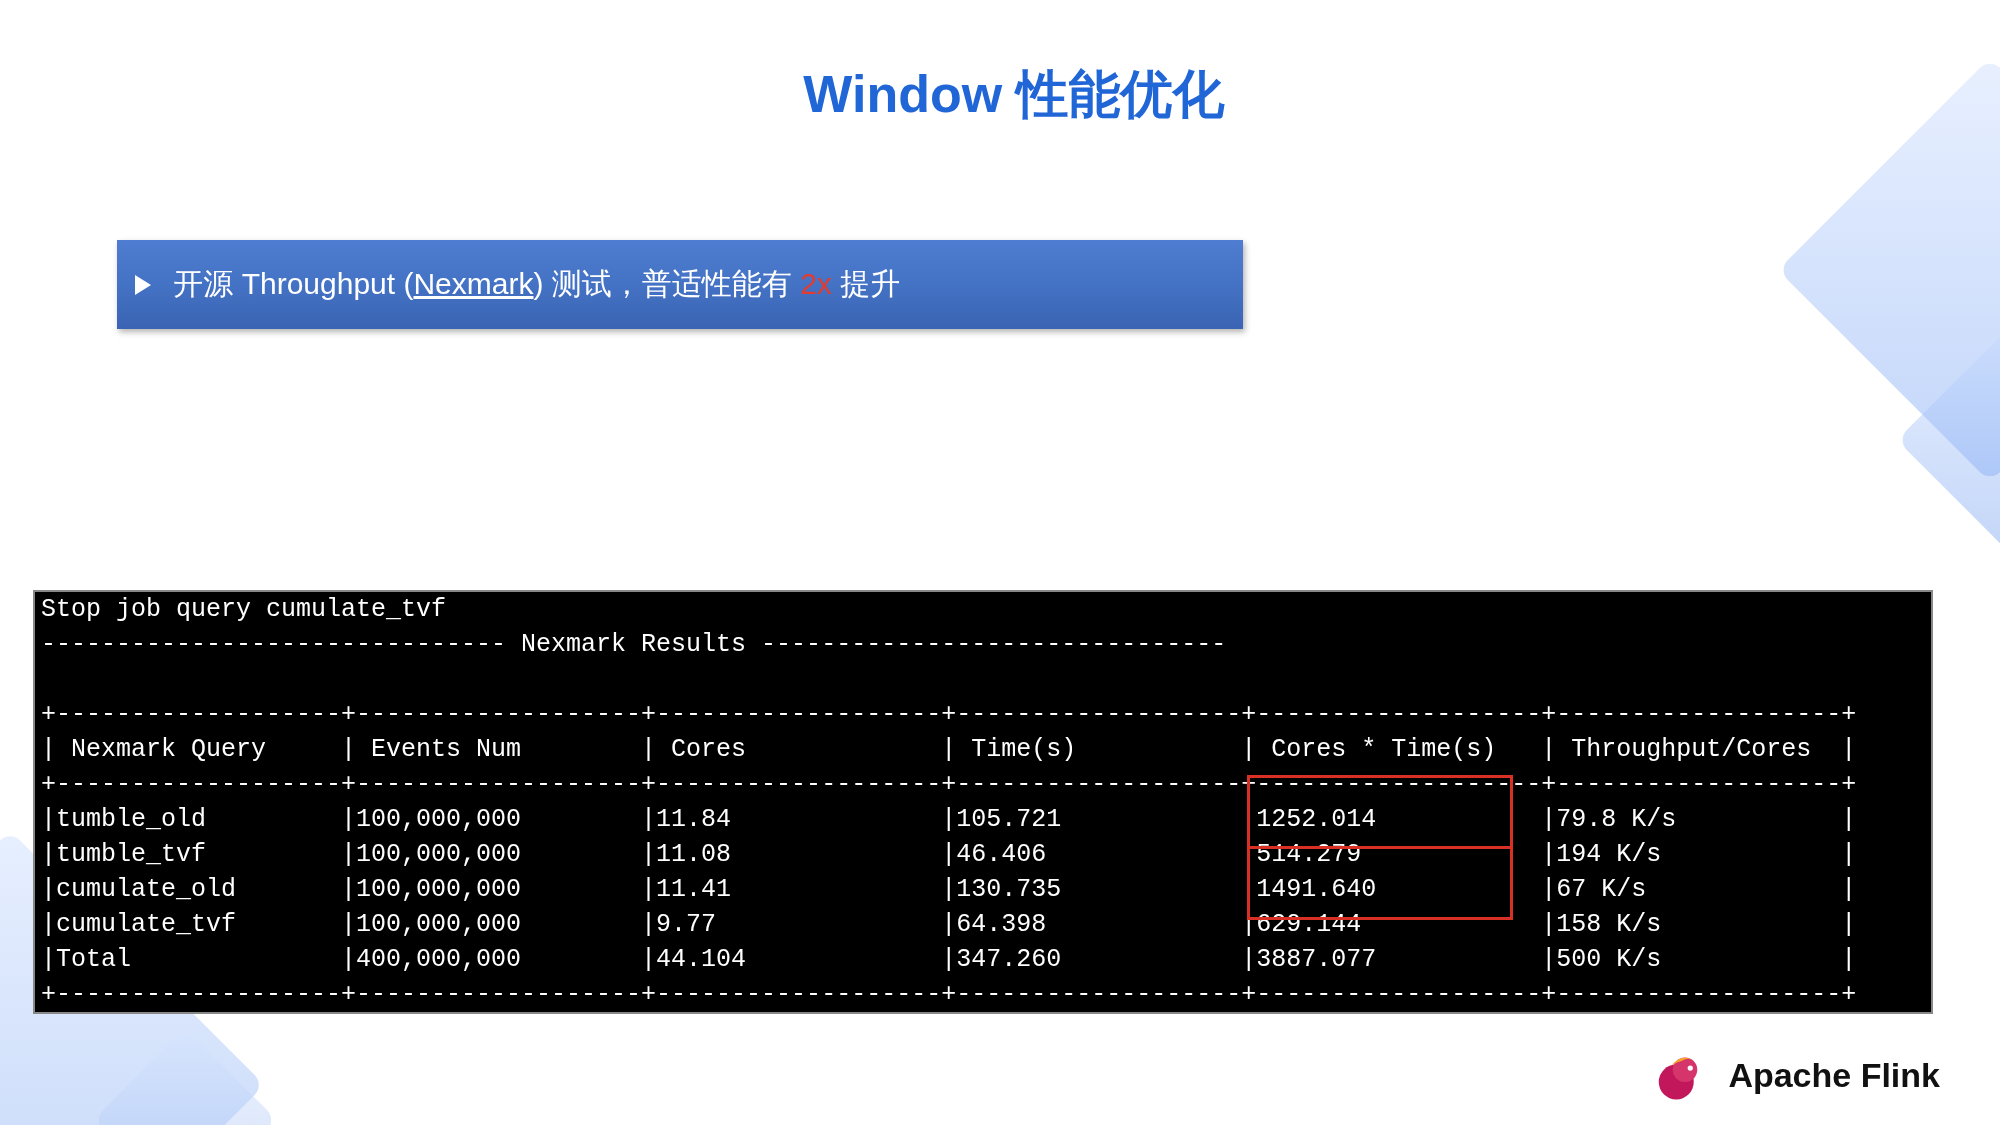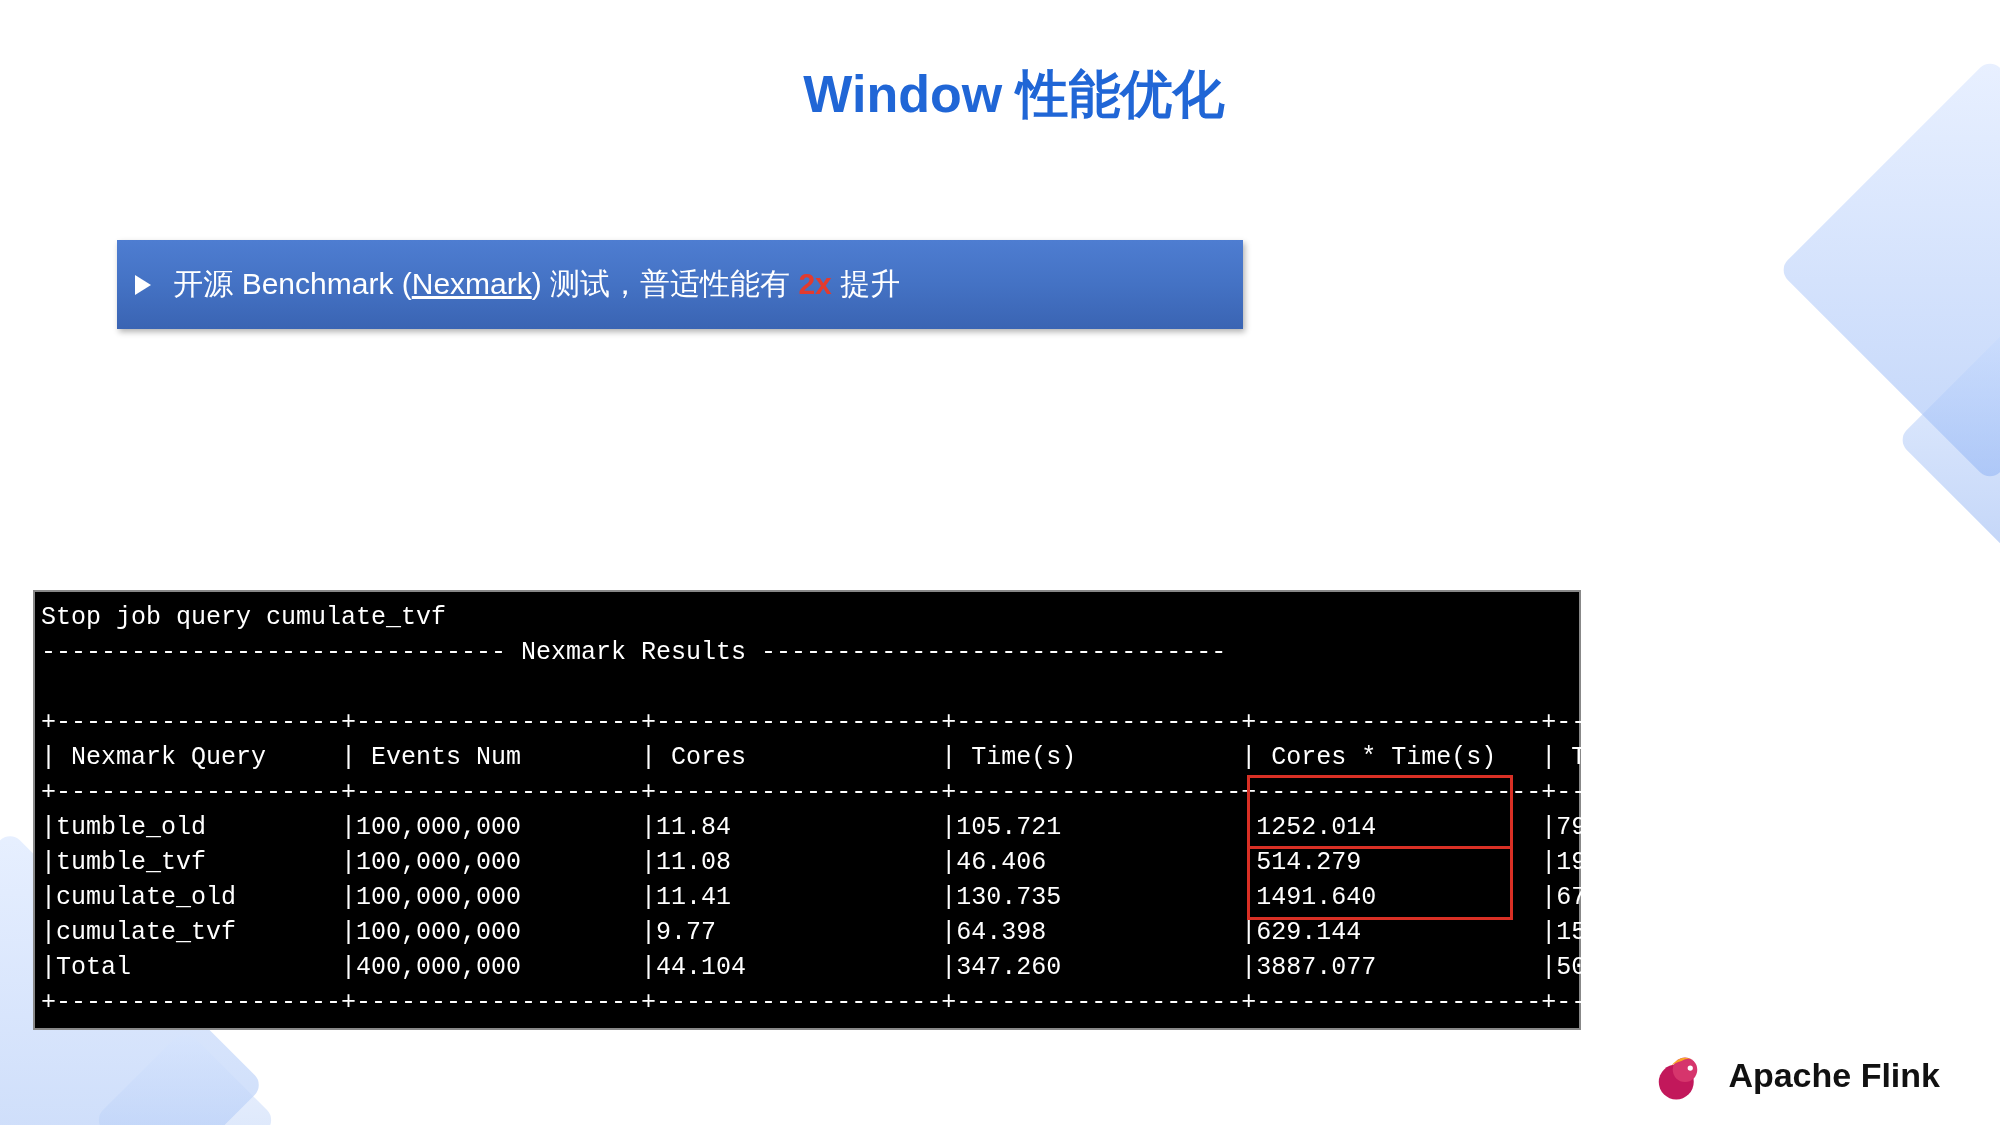--- a/index.html
+++ b/index.html
@@ -2,23 +2,23 @@
 <html><head>
 <meta charset="utf-8">
 <style>
   html,body{margin:0;padding:0;width:2000px;height:1125px;font-family:"Microsoft YaHei","PingFang SC",Arial,sans-serif;background:#fff;overflow:hidden;}
   .slide{position:relative;width:2000px;height:1125px;}
   .title{position:absolute;top:60px;left:0;right:0;text-align:center;font-size:52px;font-weight:700;color:#2066d6;margin-left:28px;}
   .banner{position:absolute;left:117px;width:1090px;padding:24px 18px;color:#fff;font-size:30px;background:linear-gradient(180deg,#4e7dd1 0%,#4472c4 50%,#3a64b3 100%);box-shadow:2px 3px 6px rgba(0,0,0,.3);}
   .banner1{top:240px;}
   .banner2{top:395px;}
   .arrow{display:inline-block;width:0;height:0;border-top:10px solid transparent;border-bottom:10px solid transparent;border-left:16px solid #fff;margin-right:14px;vertical-align:-1px;}
-  .red{color:#e33b2e;font-weight:700;}
+  .red{color:#e33b2e;font-weight:400;}
   .underline{text-decoration:underline;margin-top:41px;}
-  .term{position:absolute;left:33px;top:590px;width:1548px;background:#000;border:2px solid #888;padding:8px 6px;box-sizing:border-box;}
+  .term{position:absolute;left:33px;top:590px;width:1900px;background:#000;border:2px solid #888;padding:0 6px;box-sizing:border-box;}
   .term pre{margin:0;color:#fff;font-family:"Courier New",monospace;font-size:25px;line-height:35px;white-space:pre;}
   .hl{position:absolute;border:3px solid #d93025;pointer-events:none;}
   .footer{position:absolute;right:60px;bottom:22px;font-size:34px;font-weight:800;color:#111;display:flex;align-items:center;gap:22px;}
   .logo{width:56px;height:56px;}
   
   .iso{position:absolute;transform:rotate(45deg);border-radius:14px;}
   .c1{right:-140px;top:120px;width:300px;height:300px;background:linear-gradient(135deg,#d6e4ff,#8fb3f5);opacity:.55;}
   .c2{right:-90px;top:360px;width:160px;height:160px;background:linear-gradient(135deg,#c8dcff,#7aa3ef);opacity:.45;}
   .c3{left:-170px;bottom:-140px;width:360px;height:360px;background:linear-gradient(135deg,#cfe0ff,#7da6ef);opacity:.5;}
   .c4{left:120px;bottom:-60px;width:130px;height:130px;background:linear-gradient(135deg,#d8e6ff,#9ab9f0);opacity:.45;}
@@ -29,21 +29,21 @@
 <div class="slide">
   <div class="iso c1"></div>
   <div class="iso c2"></div>
   <div class="iso c3"></div>
   <div class="iso c4"></div>
 
   <div class="title">Window 性能优化</div>
 
   <div class="banner banner1">
     <span class="arrow"></span>
-    <span>开源 Benchmark (</span><span class="underline">Nexmark</span><span>) 测试，普适性能有 </span><span class="red">2x</span><span> 提升</span>
+    <span>开源 Throughput (</span><span class="underline">Nexmark</span><span>) 测试，普适性能有 </span><span class="red">2x</span><span> 提升</span>
   </div>
 
 
   <div class="term">
 <pre><span>Stop job query cumulate_tvf</span>
 <span>------------------------------- Nexmark Results -------------------------------</span>
 
 <span>+-------------------+-------------------+-------------------+-------------------+-------------------+-------------------+</span>
 <span>| Nexmark Query     | Events Num        | Cores             | Time(s)           | Cores * Time(s)   | Throughput/Cores  |</span>
 <span>+-------------------+-------------------+-------------------+-------------------+-------------------+-------------------+</span>

